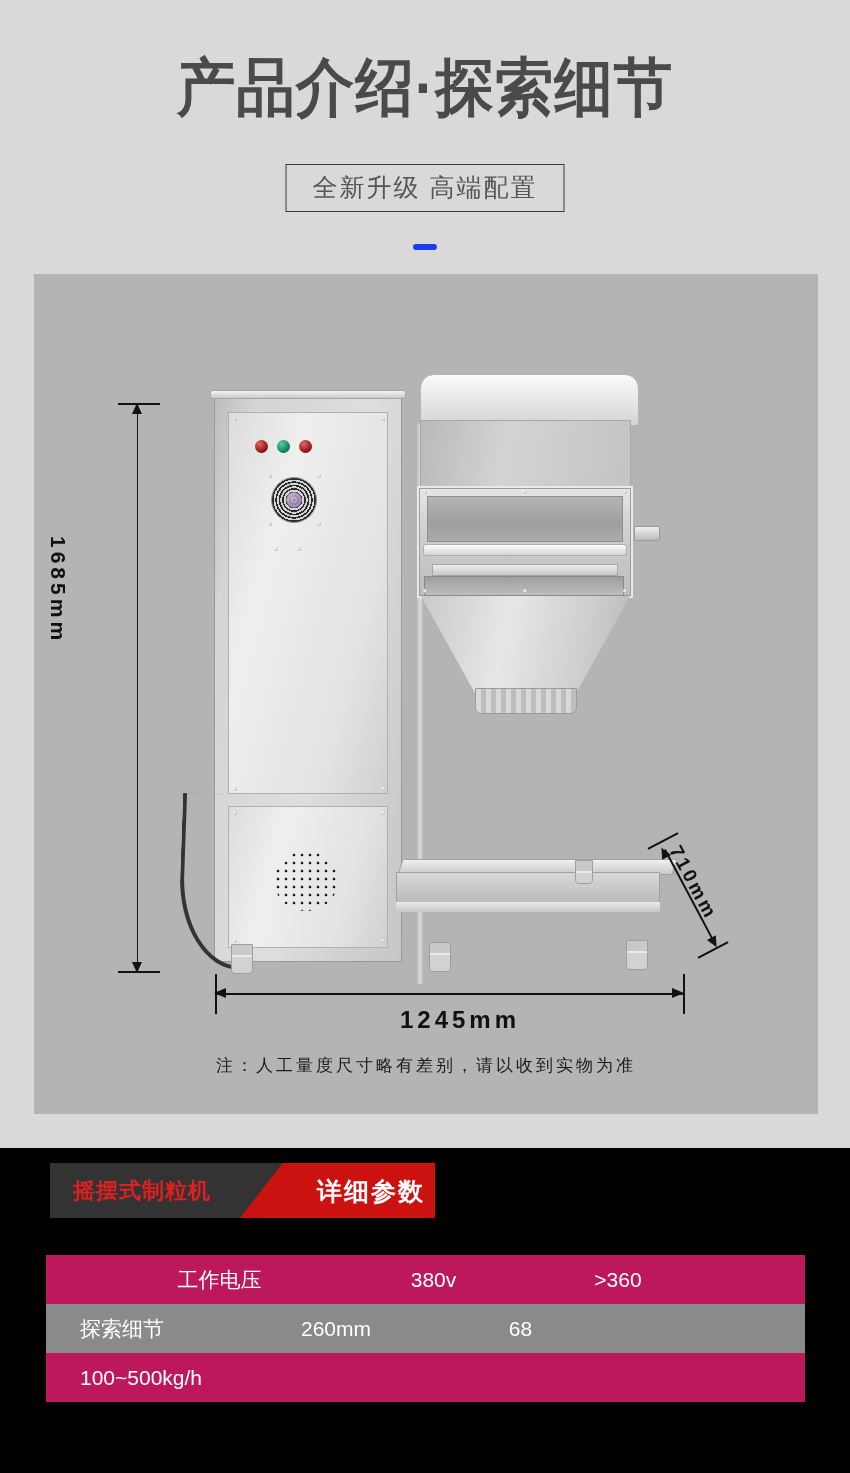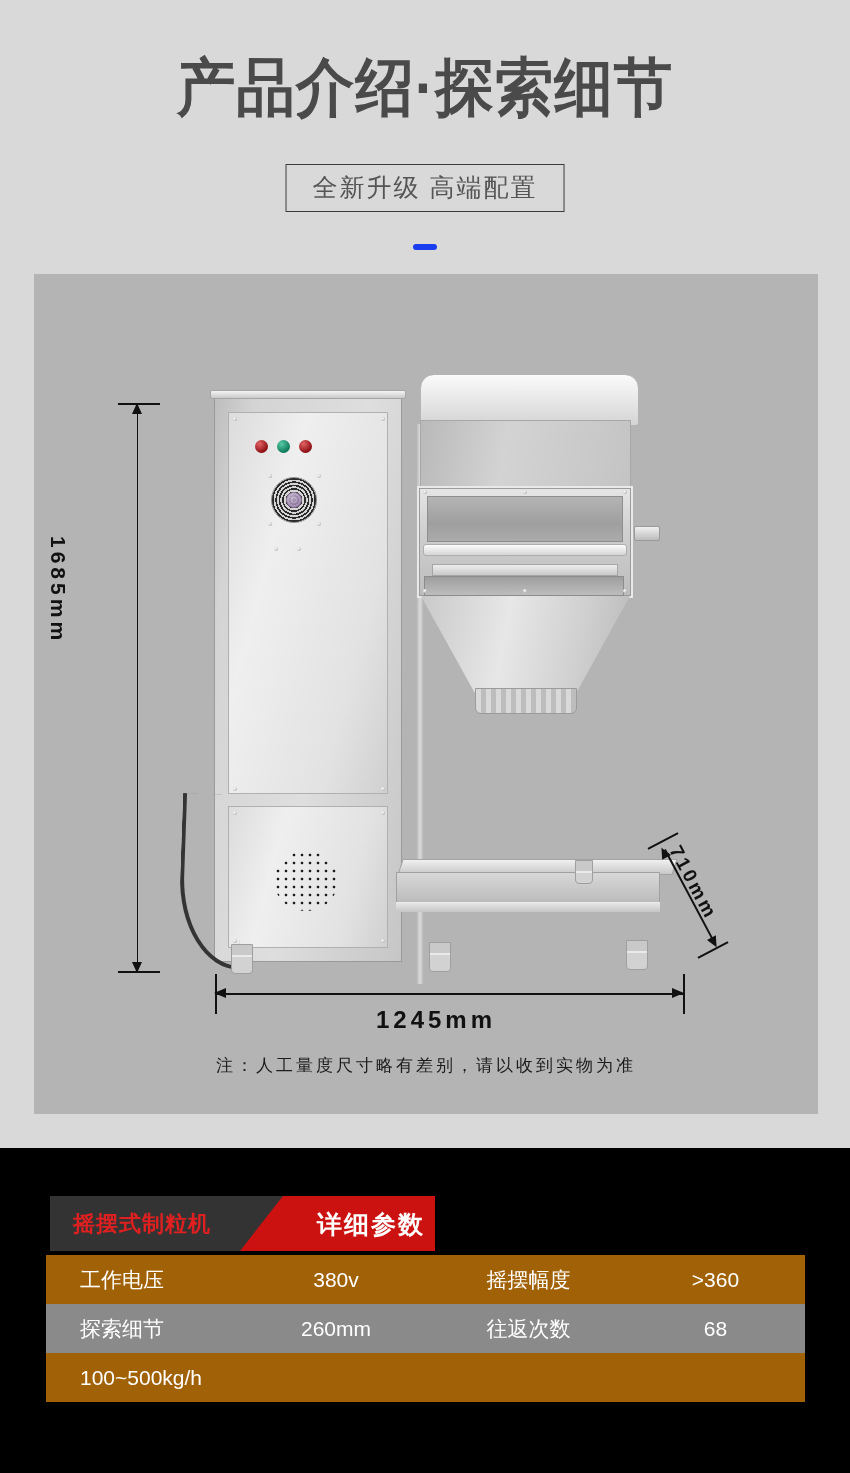--- a/index.html
+++ b/index.html
@@ -216,21 +216,21 @@
     border-top:5px solid transparent; border-bottom:5px solid transparent;
   }
   #dim-h-arrow-l { left:180px; border-right:12px solid #111; }
   #dim-h-arrow-r { left:638px; border-left:12px solid #111; }
   #dim-h-tick-l, #dim-h-tick-r {
     position:absolute; top:700px; width:2px; height:40px; background:#111;
   }
   #dim-h-tick-l { left:181px; }
   #dim-h-tick-r { left:649px; }
   #dim-h-label {
-    position:absolute; left:168px; top:732px; width:468px;
+    position:absolute; left:192px; top:732px; width:468px;
     text-align:center; font-size:24px; font-weight:700; color:#111;
     letter-spacing:4px;
   }
 
   #dim-d-group { position:absolute; left:600px; top:562px; width:120px; height:130px; }
   #dim-d-line {
     position:absolute; left:30px; top:14px; width:1.5px; height:106px;
     background:#111; transform:rotate(-28deg); transform-origin:top left;
   }
   #dim-d-arrow-top, #dim-d-arrow-bot {
@@ -258,21 +258,21 @@
     position:absolute; left:0; top:780px; width:784px; text-align:center;
     font-size:17px; color:#1c1c1c; letter-spacing:3px;
   }
 
   
   #spec-section {
     position:absolute; left:0; top:1148px; width:850px; height:325px;
     background:#000;
   }
   #spec-banner {
-    position:absolute; left:50px; top:48px; width:385px; height:49px;
+    position:absolute; left:50px; top:15px; width:385px; height:49px;
   }
   #banner-left {
     position:absolute; left:0; top:0; width:255px; height:55px;
     background:#333333;
     clip-path:polygon(0 0,100% 0,78% 100%,0 100%);
   }
   #banner-right {
     position:absolute; left:190px; top:0; width:195px; height:55px;
     background:#cc1111;
     clip-path:polygon(22% 0,100% 0,100% 100%,0 100%);
@@ -287,21 +287,21 @@
     font-size:25px; font-weight:700; color:#fff;
     letter-spacing:2px; white-space:nowrap;margin-left:24px;
   }
 
   #spec-table { position:absolute; left:46px; top:107px; width:759px; }
   .spec-row {
     display:flex; align-items:center; height:49px; width:759px;
     font-size:21px; color:#fff;
   }
   .spec-row.shaded { background:#8a8a8a; }
-  .spec-row.plain { background:#a16207;justify-content:center; }
+  .spec-row.plain { background:#be185d;justify-content:center; }
   .cell-label { width:195px; padding-left:34px; white-space:nowrap; }
   .cell-value { width:190px; text-align:center; white-space:nowrap; }
   .cell-label2 { width:195px; text-align:center; white-space:nowrap; }
   .cell-value2 { width:179px; text-align:center; white-space:nowrap; }
   .cell-empty { flex:1; }
 </style>
 </head>
 <body>
 
 <div id="header">
@@ -408,28 +408,26 @@
     <div id="banner-left-text">摇摆式制粒机</div>
     <div id="banner-right-text">详细参数</div>
   </div>
 
   <div id="spec-table">
 
 
     <div class="spec-row plain">
       <div class="cell-label">工作电压</div>
       <div class="cell-value">380v</div>
-      <div class="cell-label2">摇摆幅度</div>
       <div class="cell-value2">&gt;360</div>
     </div>
 
     <div class="spec-row shaded">
       <div class="cell-label">探索细节</div>
       <div class="cell-value">260mm</div>
-      <div class="cell-label2">往返次数</div>
       <div class="cell-value2">68</div>
     </div>
 
     <div class="spec-row plain">
       <div class="cell-value">100~500kg/h</div>
       <div class="cell-empty"></div>
     </div>
 
   </div>
 </div>

